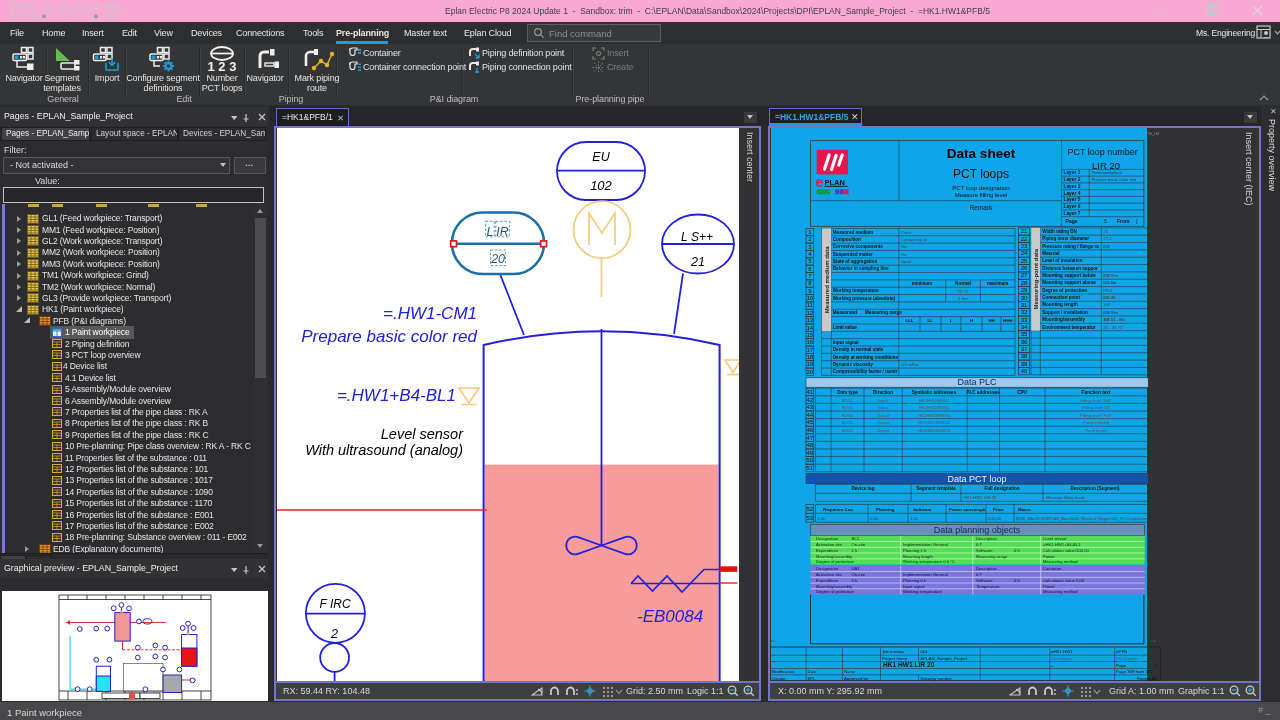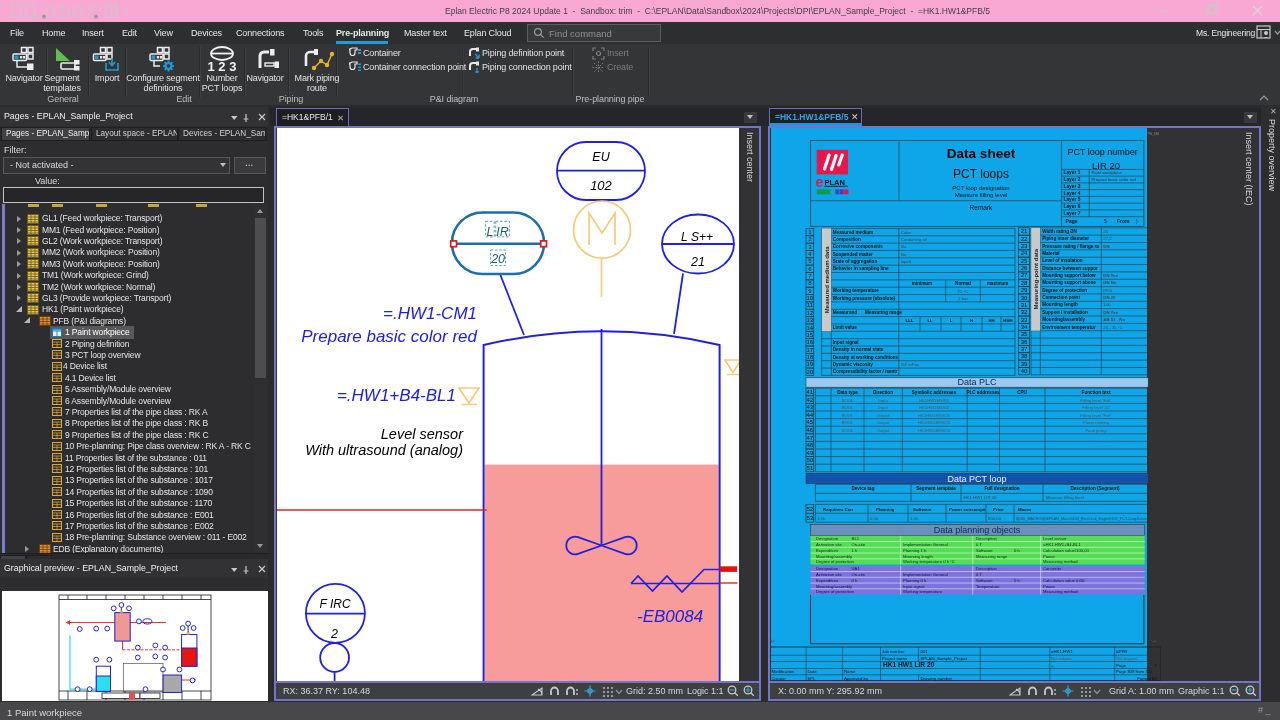--- a/index.html
+++ b/index.html
@@ -601,21 +601,21 @@
   <text x="477" y="342" font-size="17" text-anchor="end">Prepare basic color red</text>
   <text x="456" y="400.5" font-size="17" text-anchor="end">=.HW1+B4-BL1</text>
   <text x="637" y="621.5" font-size="17">-EB0084</text>
 </g>
 </svg></div>
     <div class="abs" style="left:463px;top:0;width:20px;height:553px;background:#323234;">
       <div class="vtext" style="left:16px;top:4px;">Insert center</div>
     </div>
     <div class="abs" style="left:0;top:553px;width:483px;height:2px;background:#7376c4;"></div>
     <div class="abs" style="left:0;top:555px;width:483px;height:16px;background:#3e3f41;">
-      <div class="txt" style="left:7px;top:3px;font-size:9px;color:#d8d8d8;">RX: 36.37 RY: 104.48</div>
+      <div class="txt" style="left:7px;top:3px;font-size:9px;color:#d8d8d8;">RX: 59.44 RY: 104.48</div>
       <svg class="abs" style="left:255px;top:2px" width="116" height="12" viewBox="0 0 116 12">
         <g fill="none" stroke="#c8c8c8" stroke-width="1.1">
           <path d="M1,10 L11,10 L11,3 z M11,10 a7,7 0 0 0 -4,-6"></path>
           <path d="M20,10 v-4 a3.5,3.5 0 0 1 7,0 v4" stroke-width="1.8"></path>
           <path d="M36,10 v-4 a3.5,3.5 0 0 1 7,0 v4" stroke-width="1.8"></path>
         </g>
         <circle cx="46" cy="5" r="0.9" fill="#c8c8c8"></circle>
             <circle cx="46" cy="9" r="0.9" fill="#c8c8c8"></circle>
         <g stroke="#30a8d8" stroke-width="1.2" fill="none">
               <circle cx="59" cy="6" r="2.2"></circle>

